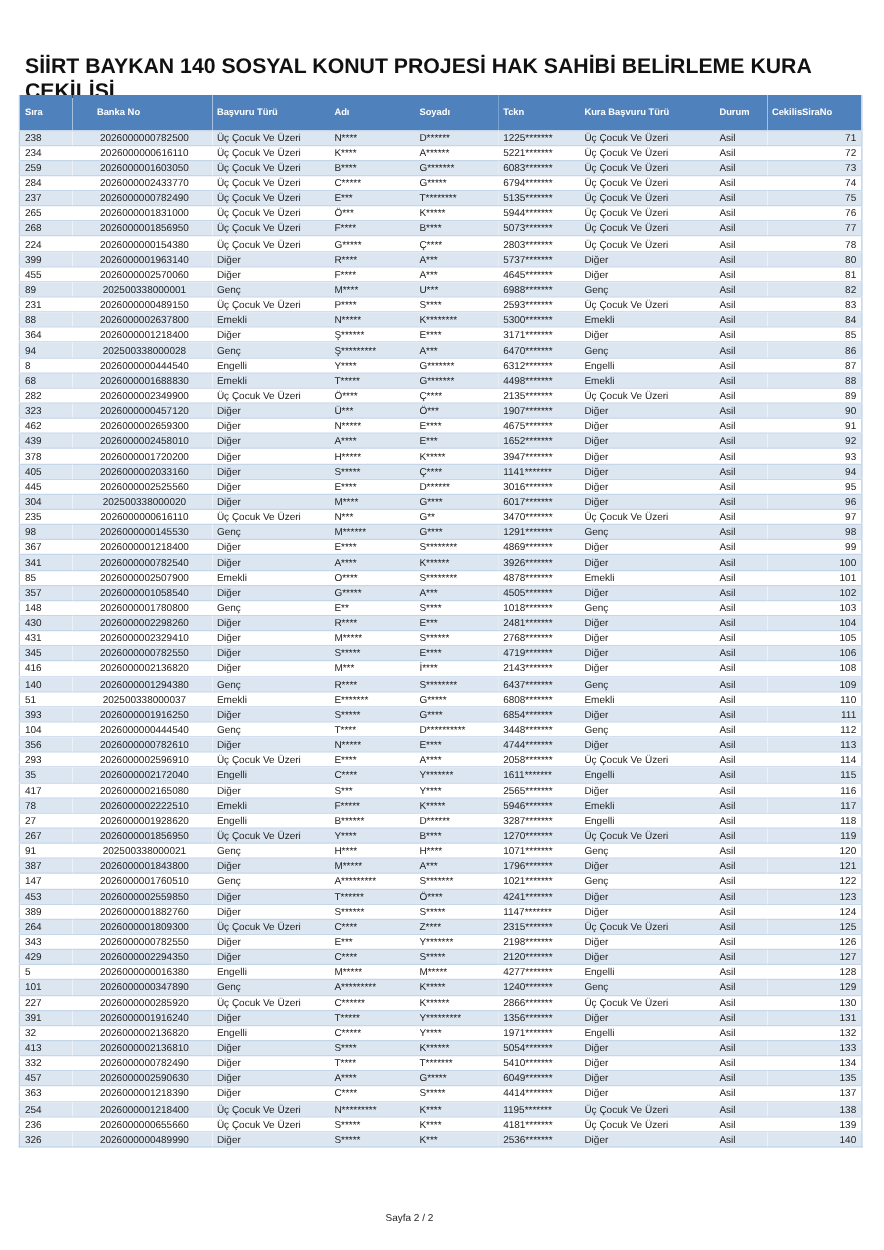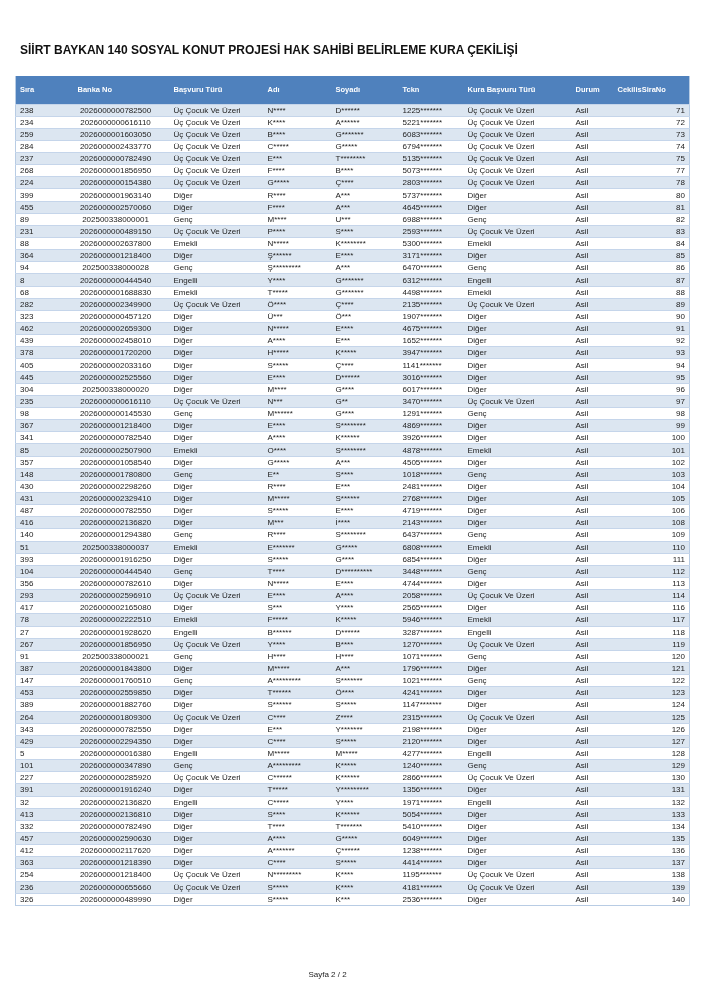--- a/index.html
+++ b/index.html
@@ -1,17 +1,17 @@
 <!DOCTYPE html>
 <html><head>
   <meta charset="utf-8">
   <style>
     html, body { margin: 0; padding: 0; background: #ffffff; }
     body { width: 707px; height: 1000px; position: relative; font-family: "Liberation Sans", sans-serif; color: #222; overflow: hidden; }
-    .title { position: absolute; left: 20px; top: 43px; font-size: 12px; font-weight: bold; letter-spacing: 0px; color: #111; font-family: "Liberation Sans", sans-serif; }
+    .title { position: absolute; left: 20px; top: 43px; font-size: 17px; font-weight: bold; letter-spacing: 0px; color: #111; font-family: "Liberation Sans", sans-serif; }
     .tbl { position: absolute; left: 15px; top: 76px; width: 674px; border-collapse: collapse; table-layout: fixed; font-size: 8px; }
     .tbl thead tr { background: #4f81bd; height: 28px; }
     .tbl th { color: #ffffff; font-weight: bold; text-align: left; padding: 0 0 0 4px; font-size: 7.5px; white-space: nowrap; overflow: hidden; }
     .tbl td { height: 11.15px; padding: 0 0 0 4px; white-space: nowrap; overflow: hidden; line-height: 11px; border-top: 1px solid #c5d5ea; }
     .tbl tbody tr:nth-child(odd) { background: #dce6f1; }
     .tbl tbody tr:nth-child(even) { background: #ffffff; }
     .tbl td.num { text-align: right; padding-right: 4px; }
     .tbl td.bank { text-align: center; }
     .tbl { border-left: 1px solid #b8cce4; border-right: 1px solid #b8cce4; border-bottom: 1px solid #b8cce4; }
     .footer { position: absolute; left: 0; width: 655px; top: 970px; text-align: center; font-size: 8px; color: #222; }
@@ -96,20 +96,31 @@
         <td class="bank">2026000000782490</td>
         <td>Üç Çocuk Ve Üzeri</td>
         <td>E***</td>
         <td>T********</td>
         <td>5135*******</td>
         <td>Üç Çocuk Ve Üzeri</td>
         <td>Asil</td>
         <td class="num">75</td>
       </tr>
       <tr>
+        <td>265</td>
+        <td class="bank">2026000001831000</td>
+        <td>Üç Çocuk Ve Üzeri</td>
+        <td>Ö***</td>
+        <td>K*****</td>
+        <td>5944*******</td>
+        <td>Üç Çocuk Ve Üzeri</td>
+        <td>Asil</td>
+        <td class="num">76</td>
+      </tr>
+      <tr>
         <td>268</td>
         <td class="bank">2026000001856950</td>
         <td>Üç Çocuk Ve Üzeri</td>
         <td>F****</td>
         <td>B****</td>
         <td>5073*******</td>
         <td>Üç Çocuk Ve Üzeri</td>
         <td>Asil</td>
         <td class="num">77</td>
       </tr>
@@ -404,21 +415,21 @@
         <td class="bank">2026000002329410</td>
         <td>Diğer</td>
         <td>M*****</td>
         <td>S******</td>
         <td>2768*******</td>
         <td>Diğer</td>
         <td>Asil</td>
         <td class="num">105</td>
       </tr>
       <tr>
-        <td>487</td>
+        <td>345</td>
         <td class="bank">2026000000782550</td>
         <td>Diğer</td>
         <td>S*****</td>
         <td>E****</td>
         <td>4719*******</td>
         <td>Diğer</td>
         <td>Asil</td>
         <td class="num">106</td>
       </tr>
       <tr>
@@ -492,20 +503,31 @@
         <td class="bank">2026000002596910</td>
         <td>Üç Çocuk Ve Üzeri</td>
         <td>E****</td>
         <td>A****</td>
         <td>2058*******</td>
         <td>Üç Çocuk Ve Üzeri</td>
         <td>Asil</td>
         <td class="num">114</td>
       </tr>
       <tr>
+        <td>35</td>
+        <td class="bank">2026000002172040</td>
+        <td>Engelli</td>
+        <td>C****</td>
+        <td>Y*******</td>
+        <td>1611*******</td>
+        <td>Engelli</td>
+        <td>Asil</td>
+        <td class="num">115</td>
+      </tr>
+      <tr>
         <td>417</td>
         <td class="bank">2026000002165080</td>
         <td>Diğer</td>
         <td>S***</td>
         <td>Y****</td>
         <td>2565*******</td>
         <td>Diğer</td>
         <td>Asil</td>
         <td class="num">116</td>
       </tr>
@@ -710,31 +732,20 @@
       <tr>
         <td>457</td>
         <td class="bank">2026000002590630</td>
         <td>Diğer</td>
         <td>A****</td>
         <td>G*****</td>
         <td>6049*******</td>
         <td>Diğer</td>
         <td>Asil</td>
         <td class="num">135</td>
-      </tr>
-      <tr>
-        <td>412</td>
-        <td class="bank">2026000002117620</td>
-        <td>Diğer</td>
-        <td>A*******</td>
-        <td>Ç******</td>
-        <td>1238*******</td>
-        <td>Diğer</td>
-        <td>Asil</td>
-        <td class="num">136</td>
       </tr>
       <tr>
         <td>363</td>
         <td class="bank">2026000001218390</td>
         <td>Diğer</td>
         <td>C****</td>
         <td>S*****</td>
         <td>4414*******</td>
         <td>Diğer</td>
         <td>Asil</td>

